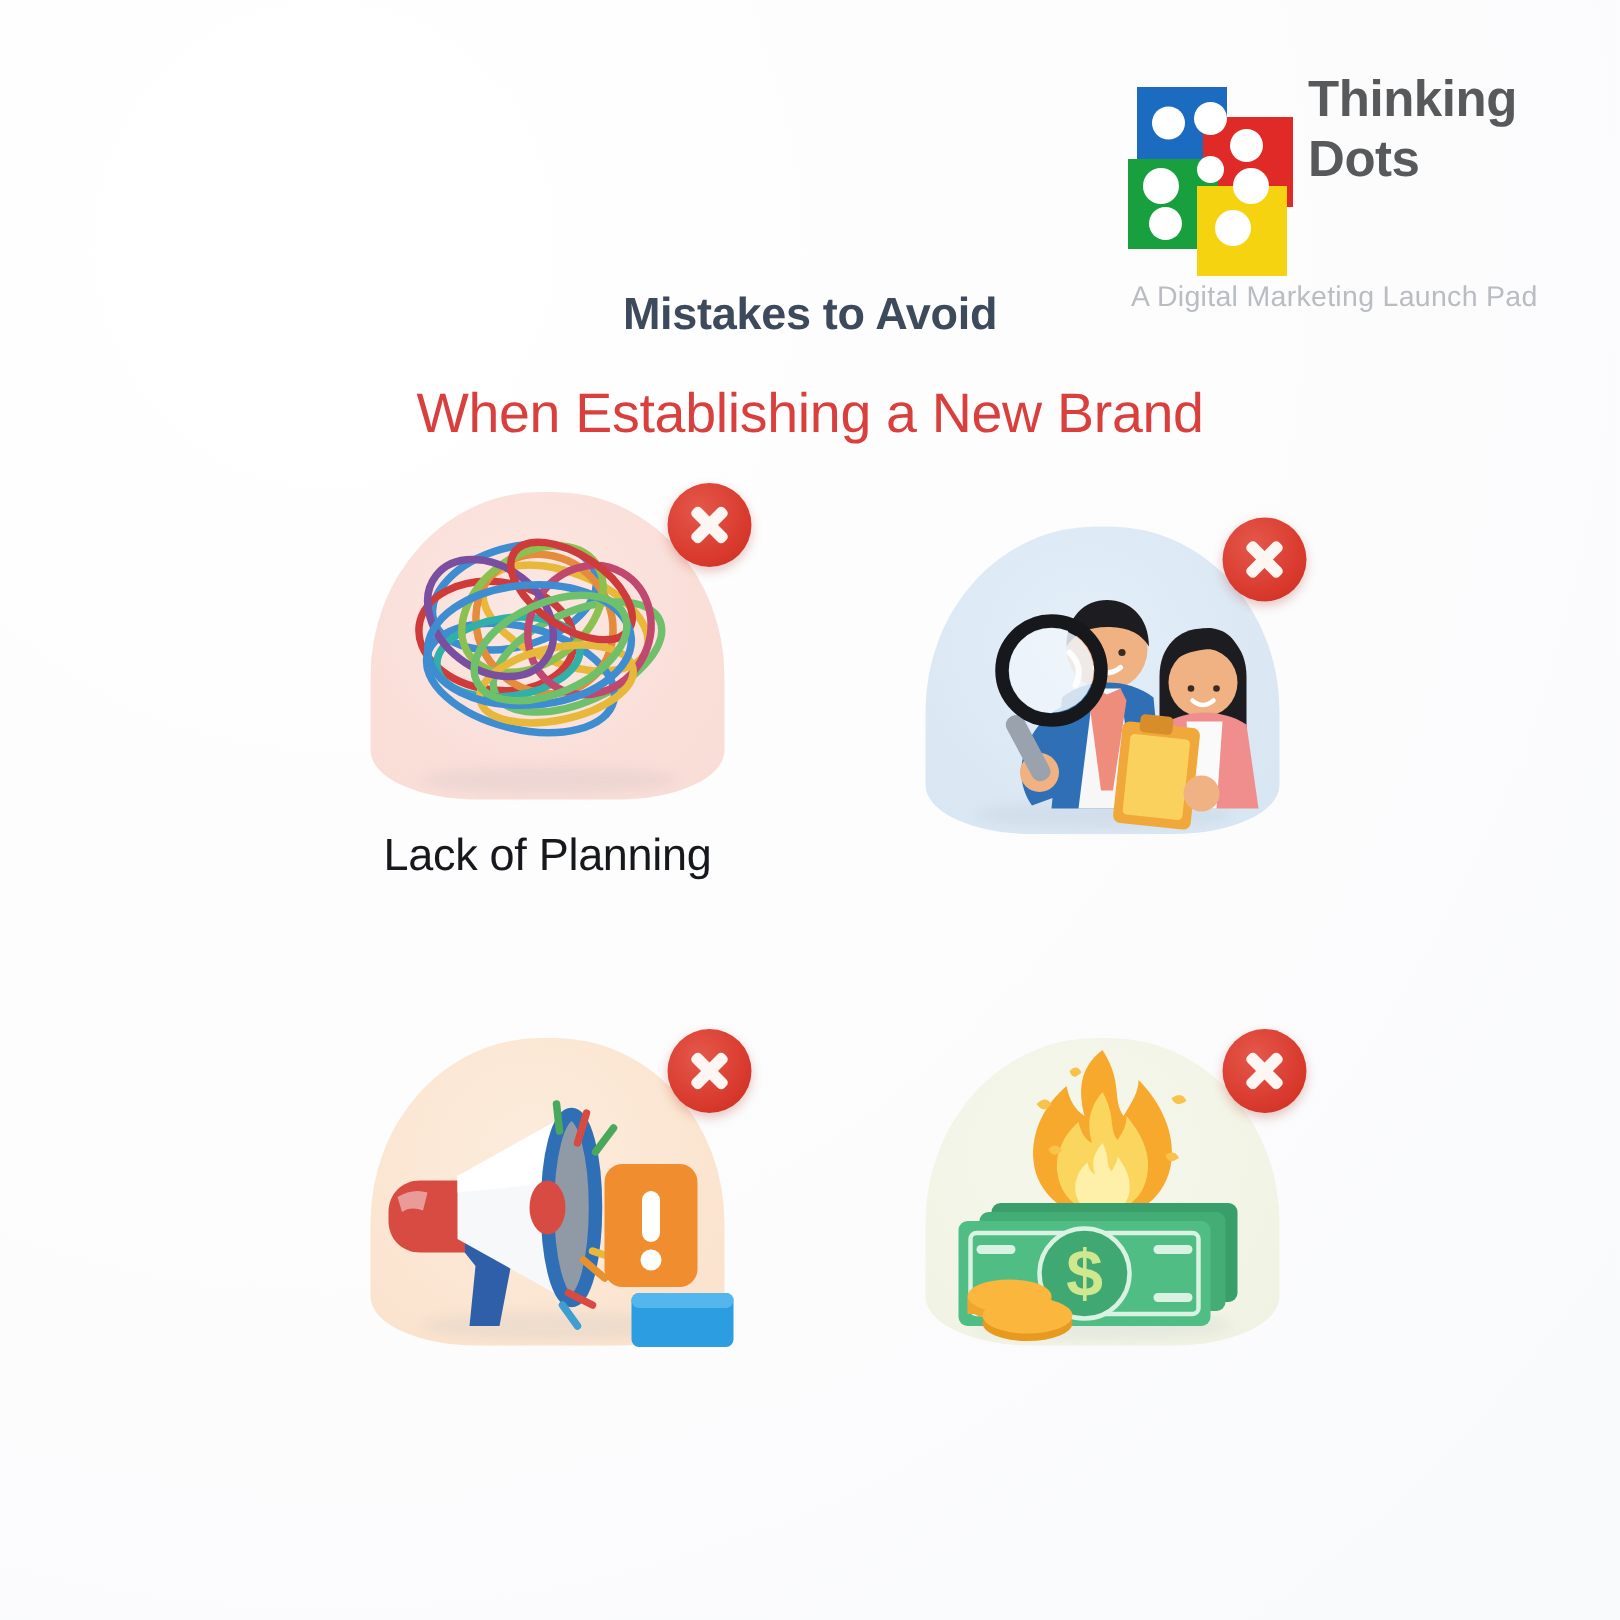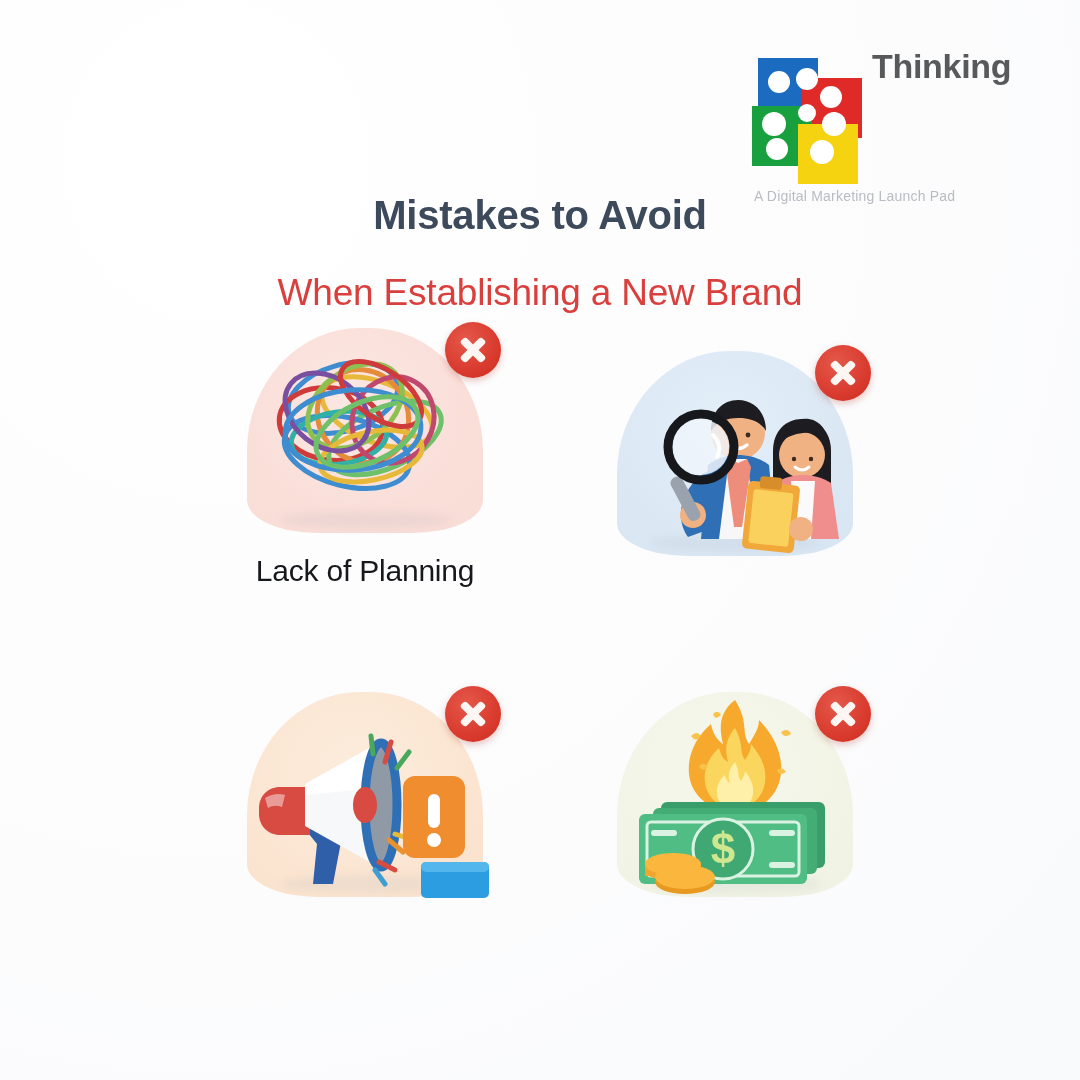--- a/index.html
+++ b/index.html
@@ -21,31 +21,31 @@
   .sq.green{left:0px;top:52px;background:#19a03e;}
   .sq.yellow{left:46px;top:70px;background:#f6d311;}
   .dot{position:absolute;border-radius:50%;background:#ffffff;}
   .brand-name{position:absolute;left:120px;top:0px;width:185px;}
   .brand-name div{
     font-size:34px;font-weight:bold;color:#58595b;line-height:1.18;
     letter-spacing:-0.3px;
   }
   .brand-tag{
     position:absolute;left:2px;top:142px;width:300px;
-    font-size:14px;color:#b9bcc1;letter-spacing:0.2px;white-space:nowrap;
+    font-size:19px;color:#b9bcc1;letter-spacing:0.2px;white-space:nowrap;
   }
 
   
   .title{
     position:absolute;left:0;right:0;top:193px;text-align:center;
-    font-size:40px;font-weight:bold;color:#3d4a5c;letter-spacing:-0.2px;
+    font-size:30px;font-weight:bold;color:#3d4a5c;letter-spacing:-0.2px;
   }
   .subtitle{
     position:absolute;left:0;right:0;top:255px;text-align:center;
-    font-size:37px;color:#d93f3c;letter-spacing:-0.2px;margin-top:17px;
+    font-size:37px;color:#d93f3c;letter-spacing:-0.2px;
   }
 
   
   .grid{position:absolute;left:180px;top:320px;width:740px;}
   .row{display:flex;}
   .card{width:370px;display:flex;flex-direction:column;align-items:center;justify-content:center;}
   .art{position:relative;width:260px;height:225px;}
   .blob{
     position:absolute;left:12px;top:8px;width:236px;height:205px;
     border-radius:48% 48% 30% 30% / 60% 60% 16% 16%;
@@ -91,20 +91,21 @@
       <div class="dot" style="left:44px;top:14px;width:22px;height:22px;"></div>
       <div class="dot" style="left:68px;top:32px;width:22px;height:22px;"></div>
       <div class="dot" style="left:46px;top:50px;width:18px;height:18px;"></div>
       <div class="dot" style="left:70px;top:58px;width:24px;height:24px;"></div>
       <div class="dot" style="left:10px;top:58px;width:24px;height:24px;"></div>
       <div class="dot" style="left:14px;top:84px;width:22px;height:22px;"></div>
       <div class="dot" style="left:58px;top:86px;width:24px;height:24px;"></div>
     </div>
     <div class="brand-name">
       <div>Thinking</div>
+      <div>Dots</div>
     </div>
     <div class="brand-tag">A Digital Marketing Launch Pad</div>
   </div>
 
   <div class="title">Mistakes to Avoid</div>
   <div class="subtitle">When Establishing a New Brand</div>
 
   <div class="grid">
 
     <div class="row">

